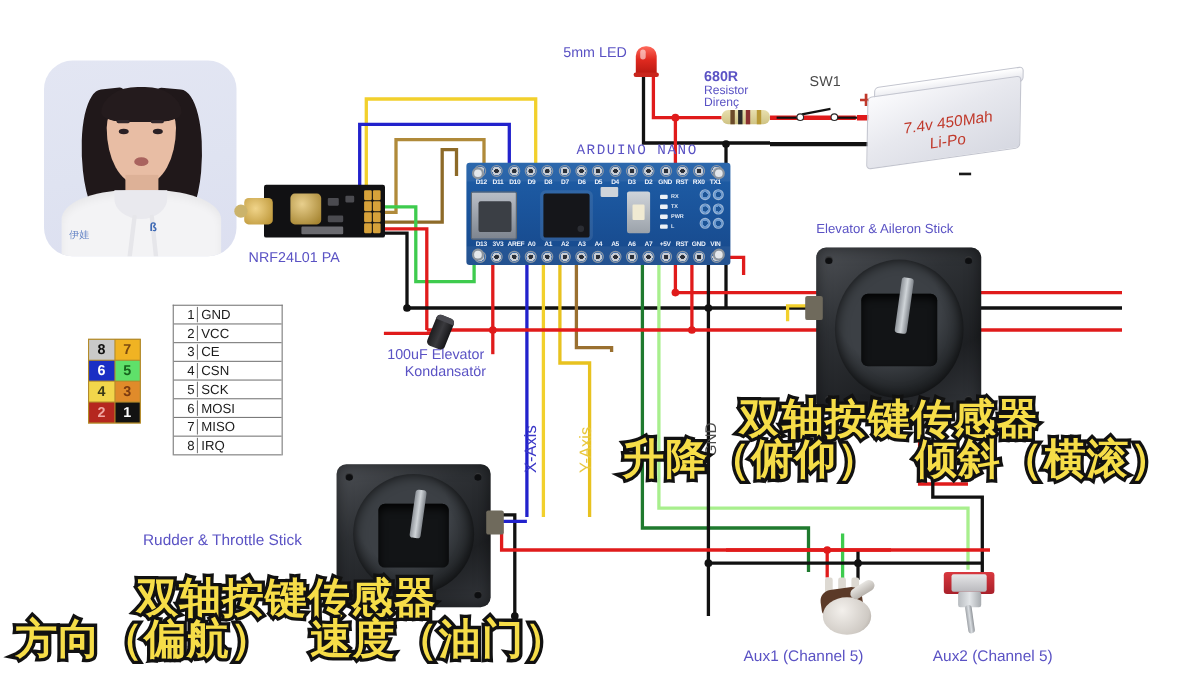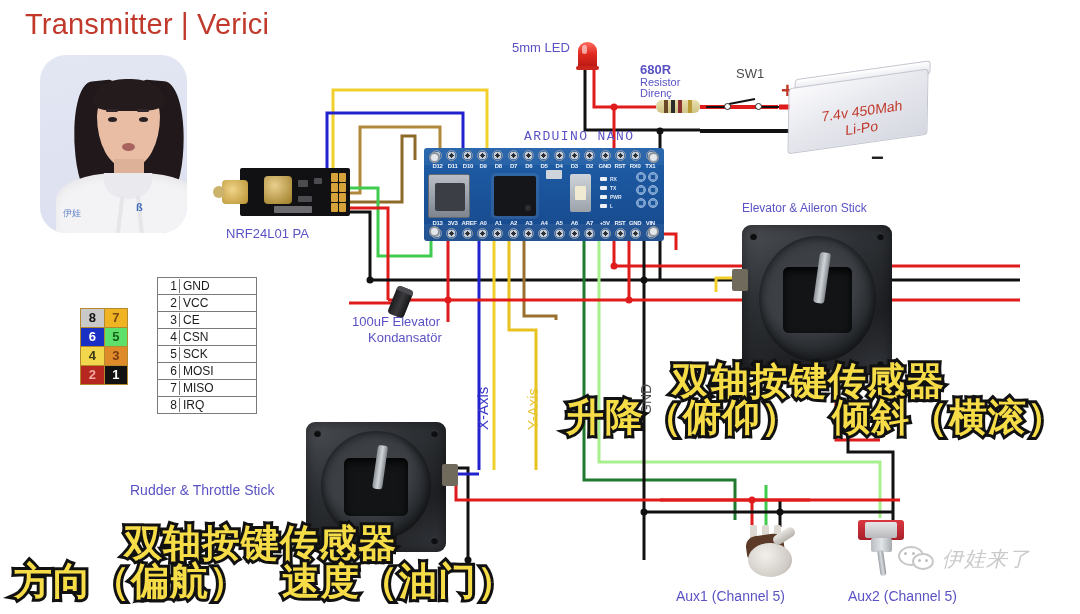--- a/index.html
+++ b/index.html
@@ -15,21 +15,21 @@
   #svg-wires { position:absolute; left:0; top:0; width:1080px; height:614px; }
 
   .title {
     position:absolute; left:25px; top:8px;
     font-size:29px; color:#c0392b; letter-spacing:0.2px;
     white-space:nowrap; font-weight:400;
   }
 
   
   .presenter {
-    position:absolute; left:40px; top:55px; width:147px; height:178px;
+    position:absolute; left:40px; top:55px; width:175px; height:178px;
     border-radius:26px; overflow:hidden;
     background:linear-gradient(170deg,#e3e6f3 0%, #dfe3f1 55%, #dcdff0 100%);
   }
   .p-hairL, .p-hairR {
     position:absolute; background:#20181a; 
   }
   .p-hairL { left:34px; top:26px; width:50px; height:120px; border-radius:48% 18% 40% 30%/60% 20% 40% 40%; transform:rotate(-6deg);}
   .p-hairR { left:92px; top:26px; width:52px; height:122px; border-radius:18% 48% 30% 40%/20% 60% 40% 40%; transform:rotate(5deg);}
   .p-face {
     position:absolute; left:57px; top:30px; width:63px; height:82px;
@@ -324,21 +324,20 @@
   .wm .b1 { position:absolute; left:0; top:0; width:26px; height:20px; border:2px solid #9a9a9a; border-radius:50%; background:#fff;}
   .wm .b2 { position:absolute; left:14px; top:7px; width:22px; height:17px; border:2px solid #9a9a9a; border-radius:50%; background:#fff;}
   .wm .dot { position:absolute; width:3px; height:3px; background:#8c8c8c; border-radius:50%;}
   .wm .t { font-size:21px; color:#9e9e9e; font-family:"DejaVu Sans", sans-serif; font-style:italic; letter-spacing:1px;}
 </style>
 </head>
 <body>
 
 <div id="stage">
 
-  <div class="title">Transmitter | Verici</div>
 
   <div class="presenter">
     <div class="p-hairL"></div>
     <div class="p-hairR"></div>
     <div class="p-face"></div>
     <div class="p-fringe"></div>
     <div class="p-brow l"></div>
     <div class="p-brow r"></div>
     <div class="p-eye l"></div>
     <div class="p-eye r"></div>
@@ -705,25 +704,14 @@
   </div>
   <div class="cn-wrap" style="left:14px; top:556px; font-size:38px;">
     <div class="stroke">方向（偏航）</div>
     <div class="fill">方向（偏航）</div>
   </div>
   <div class="cn-wrap" style="left:282px; top:556px; font-size:38px;">
     <div class="stroke">速度（油门）</div>
     <div class="fill">速度（油门）</div>
   </div>
 
-  <div class="wm">
-    <div class="bubbles">
-      <div class="b1"></div>
-      <div class="b2"></div>
-      <div class="dot" style="left:6px;top:6px;"></div>
-      <div class="dot" style="left:14px;top:6px;"></div>
-      <div class="dot" style="left:20px;top:13px;"></div>
-      <div class="dot" style="left:27px;top:13px;"></div>
-    </div>
-    <div class="t">伊娃来了</div>
-  </div>
 
 </div>
 
 </body></html>

